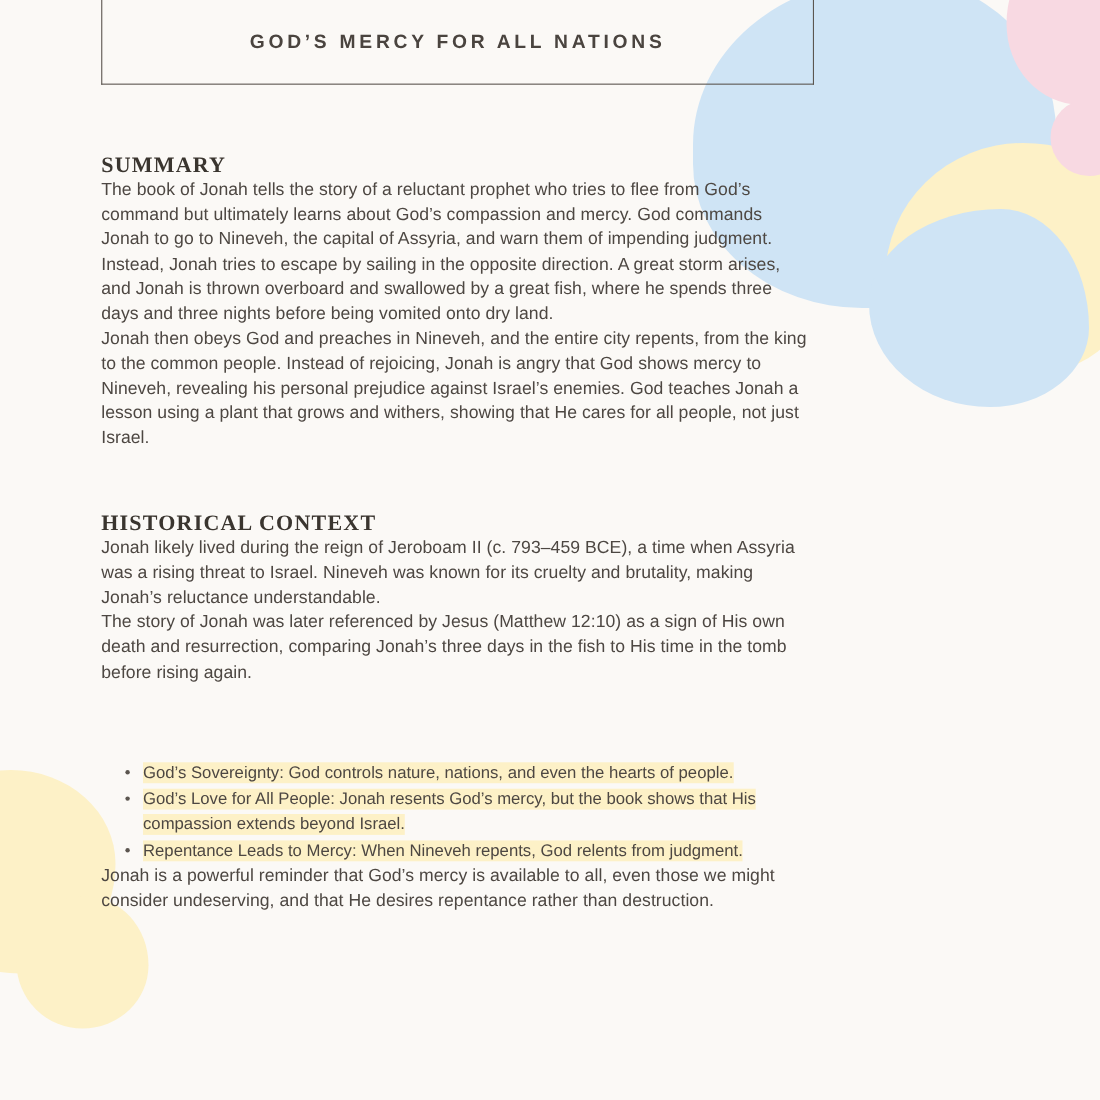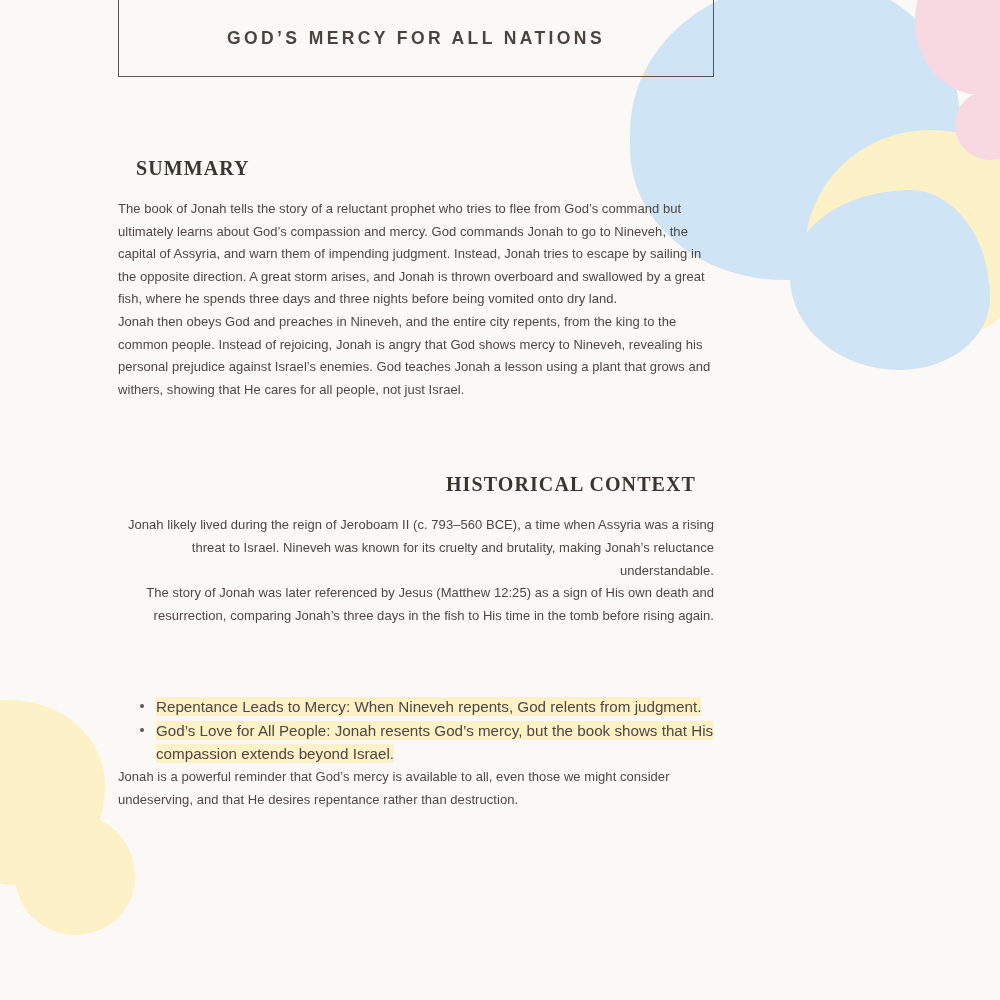--- a/index.html
+++ b/index.html
@@ -82,21 +82,21 @@
     background: #f8d9e2;
     top: 90px;
     left: 955px;
     border-radius: 50%;
   }
 
   
   .page {
     position: relative;
     z-index: 2;
-    padding: 0 118px;
+    padding: 0 92px;
     box-sizing: border-box;
     width: 832px;
   }
 
   .title-box {
     border: 1px solid #5c5650;
     border-top: none;
     height: 76px;
     display: flex;
     align-items: center;
@@ -114,28 +114,28 @@
 
   .section {
     margin-top: 0;
   }
   h2.heading {
     font-family: "Liberation Serif", serif;
     font-size: 20px;
     font-weight: bold;
     letter-spacing: 1.1px;
     color: #3a352f;
-    margin: 18px;
+    margin: 0;
   }
   .sec-summary { padding-top: 62px; }
-  .sec-historical { padding-top: 54px; text-align: right; }
+  .sec-historical { padding-top: 54px; }
   .sec-themes { padding-top: 54px; }
 
   p.body {
-    font-size: 13px;
+    font-size: 16px;
     line-height: 22.6px;
     color: #4d4742;
     margin: 0;
     letter-spacing: 0.05px;
   }
   .p-first { margin-top: 23px; }
   .p-next { margin-top: 21px; }
 
   ul.themes {
     margin: 14px 0 0 0;
@@ -186,25 +186,26 @@
   </div>
 
   <div class="section sec-summary">
     <h2 class="heading">SUMMARY</h2>
     <p class="body p-first">The book of Jonah tells the story of a reluctant prophet who tries to flee from God’s command but ultimately learns about God’s compassion and mercy. God commands Jonah to go to Nineveh, the capital of Assyria, and warn them of impending judgment. Instead, Jonah tries to escape by sailing in the opposite direction. A great storm arises, and Jonah is thrown overboard and swallowed by a great fish, where he spends three days and three nights before being vomited onto dry land.</p>
     <p class="body p-next">Jonah then obeys God and preaches in Nineveh, and the entire city repents, from the king to the common people. Instead of rejoicing, Jonah is angry that God shows mercy to Nineveh, revealing his personal prejudice against Israel’s enemies. God teaches Jonah a lesson using a plant that grows and withers, showing that He cares for all people, not just Israel.</p>
   </div>
 
   <div class="section sec-historical">
     <h2 class="heading">HISTORICAL CONTEXT</h2>
-    <p class="body p-first">Jonah likely lived during the reign of Jeroboam II (c. 793–560 BCE), a time when Assyria was a rising threat to Israel. Nineveh was known for its cruelty and brutality, making Jonah’s reluctance understandable.</p>
-    <p class="body p-next">The story of Jonah was later referenced by Jesus (Matthew 12:25) as a sign of His own death and resurrection, comparing Jonah’s three days in the fish to His time in the tomb before rising again.</p>
+    <p class="body p-first">Jonah likely lived during the reign of Jeroboam II (c. 793–459 BCE), a time when Assyria was a rising threat to Israel. Nineveh was known for its cruelty and brutality, making Jonah’s reluctance understandable.</p>
+    <p class="body p-next">The story of Jonah was later referenced by Jesus (Matthew 12:10) as a sign of His own death and resurrection, comparing Jonah’s three days in the fish to His time in the tomb before rising again.</p>
   </div>
 
   <div class="section sec-themes">
     <ul class="themes">
+      <li><span class="hl">God’s Sovereignty: God controls nature, nations, and even the hearts of people.</span></li>
+      <li><span class="hl">God’s Love for All People: Jonah resents God’s mercy, but the book shows that His compassion extends beyond Israel.</span></li>
       <li><span class="hl">Repentance Leads to Mercy: When Nineveh repents, God relents from judgment.</span></li>
-      <li><span class="hl">God’s Love for All People: Jonah resents God’s mercy, but the book shows that His compassion extends beyond Israel.</span></li>
     </ul>
     <p class="body closing">Jonah is a powerful reminder that God’s mercy is available to all, even those we might consider undeserving, and that He desires repentance rather than destruction.</p>
   </div>
 
 </div>
 
 </body></html>

